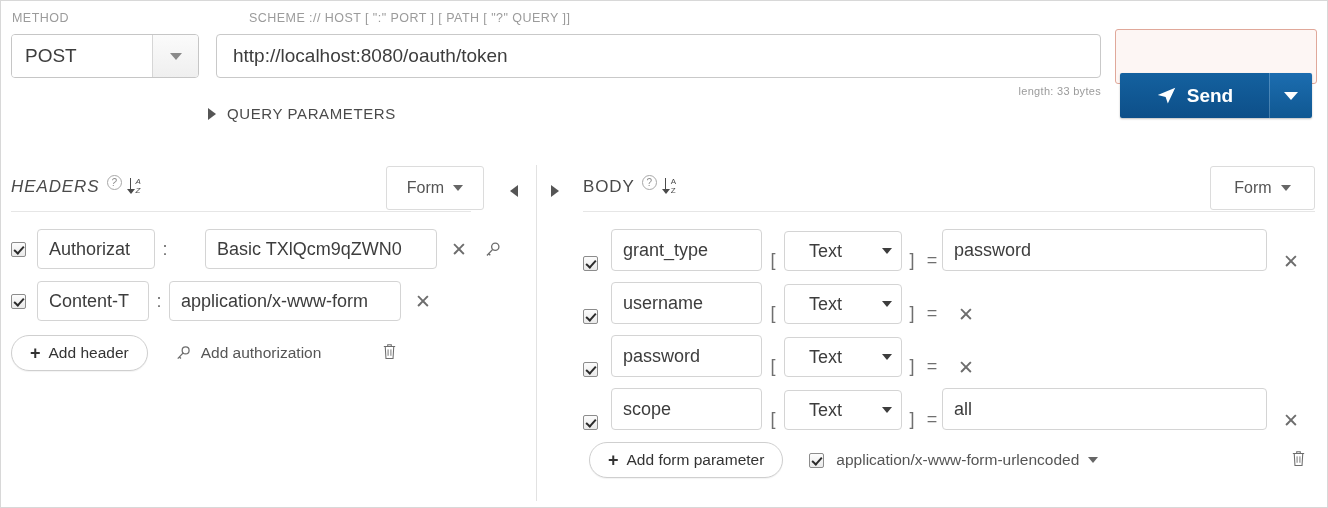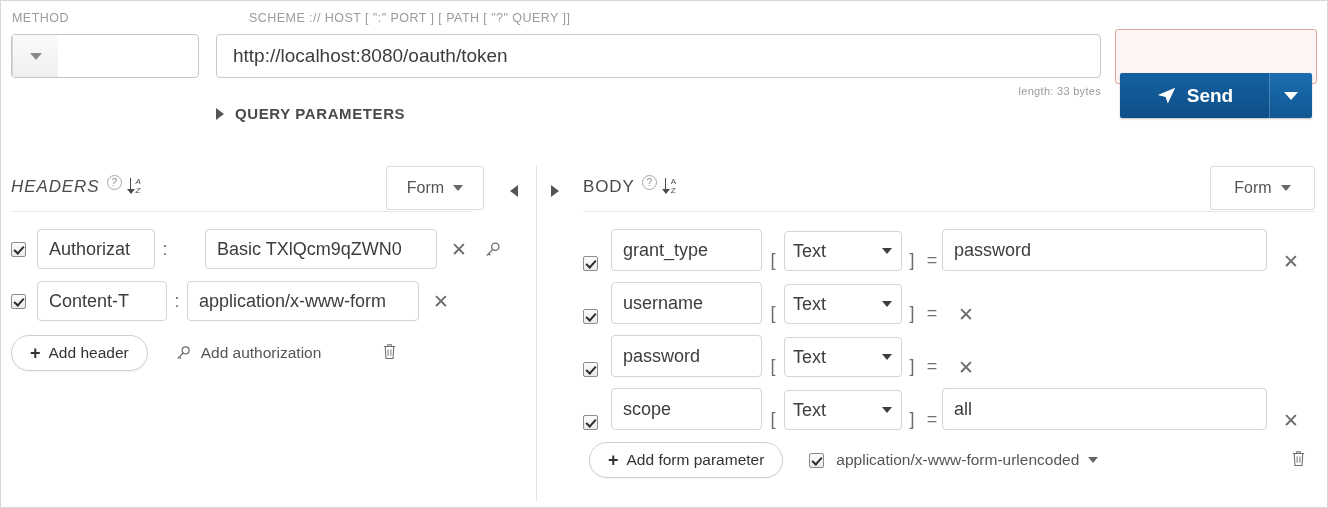--- a/index.html
+++ b/index.html
@@ -138,26 +138,25 @@
   }
   .caret-white {
     width: 0; height: 0;
     border-left: 7px solid transparent;
     border-right: 7px solid transparent;
     border-top: 8px solid #ffffff;
   }
 
   .qp-row {
     position: absolute;
-    left: 215px; top: 104px;
+    left: 207px; top: 104px;
     display: flex;
     align-items: center;
     gap: 11px;
     cursor: pointer;
-    font-weight: bold;
   }
   .tri-right {
     width: 0; height: 0;
     border-top: 6px solid transparent;
     border-bottom: 6px solid transparent;
     border-left: 8px solid #555555;
   }
   .tri-left {
     width: 0; height: 0;
     border-top: 6px solid transparent;
@@ -375,40 +374,41 @@
     margin-bottom: 11px;
   }
   .type-sel {
     width: 118px; height: 40px;
     border: 1px solid #d4d4d4;
     border-radius: 4px;
     background: #ffffff;
     box-sizing: border-box;
     display: flex;
     align-items: center;
-    padding: 0 9px 0 8px;
+    padding: 0 9px 0 24px;
     font-size: 18px;
     color: #3d3d3d;
     flex: none;
     cursor: pointer;
   }
   .type-sel span.lbl { flex: 1; }
   .type-sel .caret-sm { border-top-color:#3d3d3d; border-left-width:5px; border-right-width:5px;}
 </style>
 </head>
 <body>
 
 <div id="app">
 
   <div class="req-bar">
 
     <div class="cap cap-method">METHOD</div>
     <div class="cap cap-url">SCHEME :// HOST [ ":" PORT ] [ PATH [ "?" QUERY ]]</div>
 
     <div class="method-wrap">
+      <div class="method-val">POST</div>
       <div class="method-arrow">
         <div class="caret-dn"></div>
       </div>
     </div>
 
     <div class="url-box">
       <span>http://localhost:8080/oauth/token</span>
     </div>
 
     <div class="len-note">length: 33 bytes</div>
@@ -476,21 +476,21 @@
             <svg width="19" height="19" viewBox="0 0 24 24">
               <circle cx="15.5" cy="8.5" r="4.6" fill="none" stroke="#6d6d6d" stroke-width="1.7"></circle>
               <path d="M12.3 11.8 L5 19.5" fill="none" stroke="#6d6d6d" stroke-width="1.7"></path>
               <path d="M7.2 17.3 L9.2 19.3" fill="none" stroke="#6d6d6d" stroke-width="1.7"></path>
             </svg>
           </div>
         </div>
 
         <div class="hrow">
           <div class="cbx"></div>
-          <div class="fld" style="width:130px; margin-left:11px;">
+          <div class="fld" style="width:112px; margin-left:11px;">
             <span>Content-T</span>
           </div>
           <div class="sep-txt" style="width:20px;">:</div>
           <div class="fld" style="width:232px;">
             <span>application/x-www-form</span>
           </div>
           <div class="x-ico" style="width:44px;">✕</div>
           <div class="key-ico"></div>
         </div>
 

